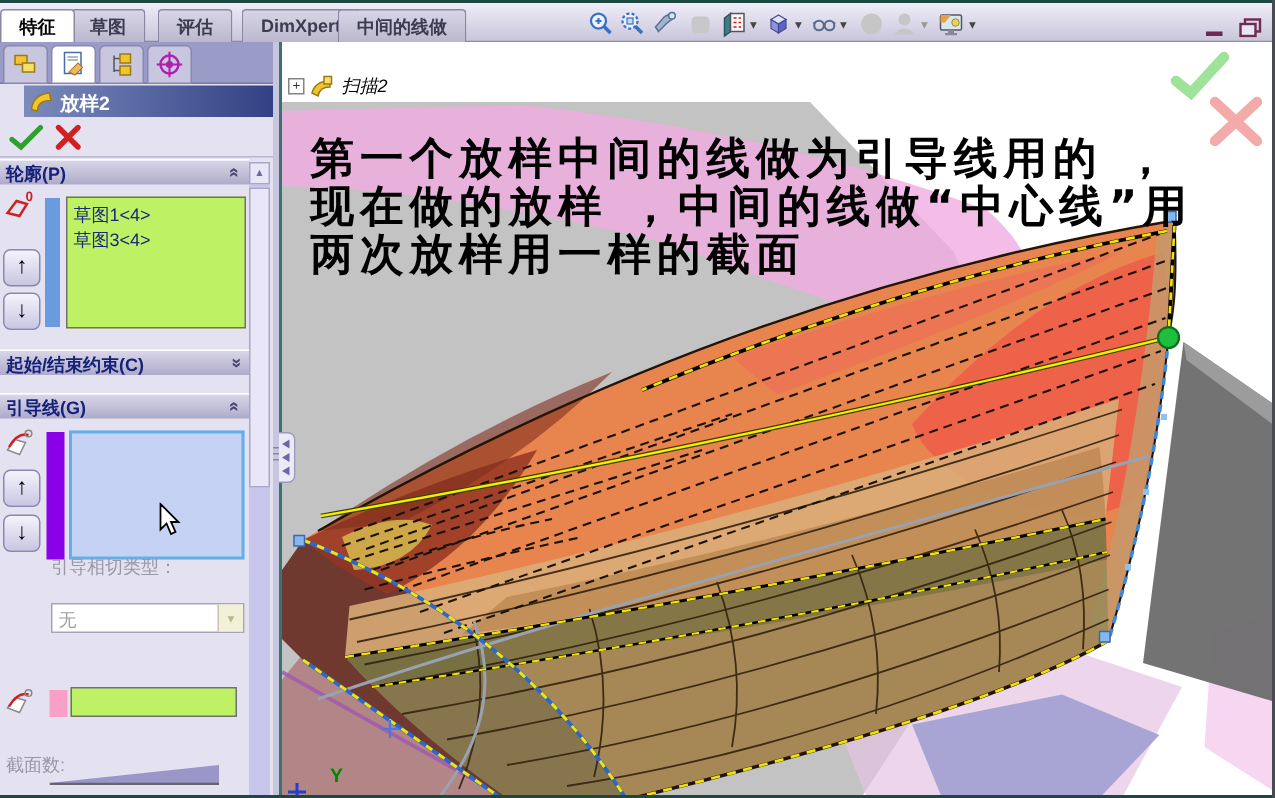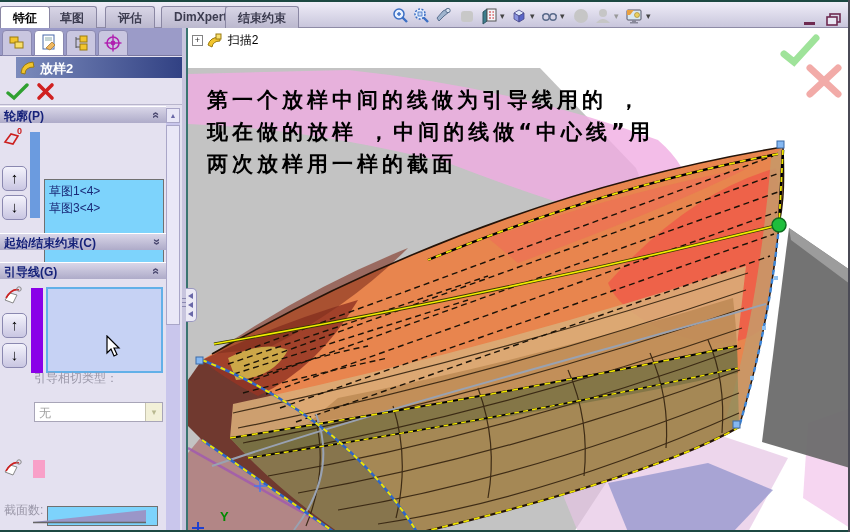--- a/index.html
+++ b/index.html
@@ -39,57 +39,57 @@
     border-bottom:1px solid #B8B5CC;}
   .sec-h{position:absolute;left:0;width:166px;height:17px;
     background:linear-gradient(#D9D6E8,#AEABC9);border-top:1px solid #FFF;
     font-size:12px;font-weight:bold;color:#16227A;padding:1px 0 0 4px;}
   .chev{position:absolute;right:6px;top:1px;display:inline-block;color:#4A4870;
     font-weight:bold;transform:rotate(90deg);font-size:12px;}
   .chev.down{transform:rotate(-90deg);}
   .updown{position:absolute;left:2px;width:25px;height:25px;border:1px solid #8A88B0;
     border-radius:5px;background:linear-gradient(#F4F3FC,#C9C6E2);text-align:center;
     font-size:15px;font-weight:bold;color:#000;padding-top:2px;}
-  .selbox{position:absolute;background:#7dd3fc;border:1px solid #707070;margin-top:48px;}
+  .selbox{position:absolute;background:#bef264;border:1px solid #707070;}
   .label-dim{position:absolute;font-size:12px;color:#9A97A8;}
   #scrollbar{position:absolute;left:166px;top:80px;width:14px;height:424px;background:#C9C6EC;}
   #scroll-up{position:absolute;left:0;top:0;width:14px;height:15px;background:#E9E7F7;
     border:1px solid #A9A6C8;font-size:7px;color:#6A68A8;text-align:center;padding-top:3px;}
   #scroll-thumb{position:absolute;left:0;top:17px;width:14px;height:200px;background:#E9E7F7;
     border:1px solid #A9A6C8;}
 
   
   #separator{left:182px;top:28px;width:4px;height:504px;background:#C8C5DE;}
   .gripline{position:absolute;left:0;width:4px;height:1px;background:#8A88B0;}
   #collapse-tab{left:186px;top:288px;width:11px;height:34px;background:#ECEAF6;
     border:1px solid #9A98C0;border-left:none;border-radius:0 5px 5px 0;z-index:5;}
   .ltri{position:absolute;left:2px;width:0;height:0;border-top:3px solid transparent;
     border-bottom:3px solid transparent;border-right:5px solid #6A68A8;}
 
   
   #viewport{left:186px;top:28px;width:664px;height:504px;background:#fff;
     border-left:2px solid #3A7470;overflow:hidden;}
-  #tree-item{position:absolute;left:4px;top:4px;height:16px;font-size:12px;color:#000;}
+  #tree-item{position:absolute;left:4px;top:21px;height:16px;font-size:12px;color:#000;font-style:italic;}
   #plusbox{display:inline-block;width:11px;height:11px;border:1px solid #848484;
     background:#fff;font-size:9px;line-height:9px;text-align:center;color:#333;
     vertical-align:middle;}
-  .ann{position:absolute;left:19px;font-size:21px;font-weight:bold;color:#000;
+  .ann{position:absolute;left:19px;font-size:29px;font-weight:bold;color:#000;
     letter-spacing:4px;white-space:nowrap;font-family:"DejaVu Sans","Liberation Sans",sans-serif;}
 </style>
 </head>
 <body>
 
 <div id="app">
 
   <div class="abs" id="toolbar">
     <div class="tab active" style="left:0;">特征</div>
     <div class="tab" style="left:47px;">草图</div>
     <div class="tab" style="left:105px;">评估</div>
     <div class="tab" style="left:161px;">DimXpert</div>
-    <div class="tab" style="left:225px;">结束约束</div>
+    <div class="tab" style="left:225px;">中间的线做</div>
 
     <span class="ticon" style="left:392px;">
       <svg width="18" height="18">
           <circle cx="7" cy="7" r="5" fill="#EAF2FF" stroke="#3B6FC4" stroke-width="1.5"></circle>
           <line x1="5" y1="7" x2="9" y2="7" stroke="#3B6FC4" stroke-width="1.4"></line>
           <line x1="7" y1="5" x2="7" y2="9" stroke="#3B6FC4" stroke-width="1.4"></line>
           <line x1="10.5" y1="10.5" x2="15" y2="15" stroke="#3B6FC4" stroke-width="2.4"></line>
         </svg></span>
     <span class="ticon" style="left:413px;">
       <svg width="18" height="18">

